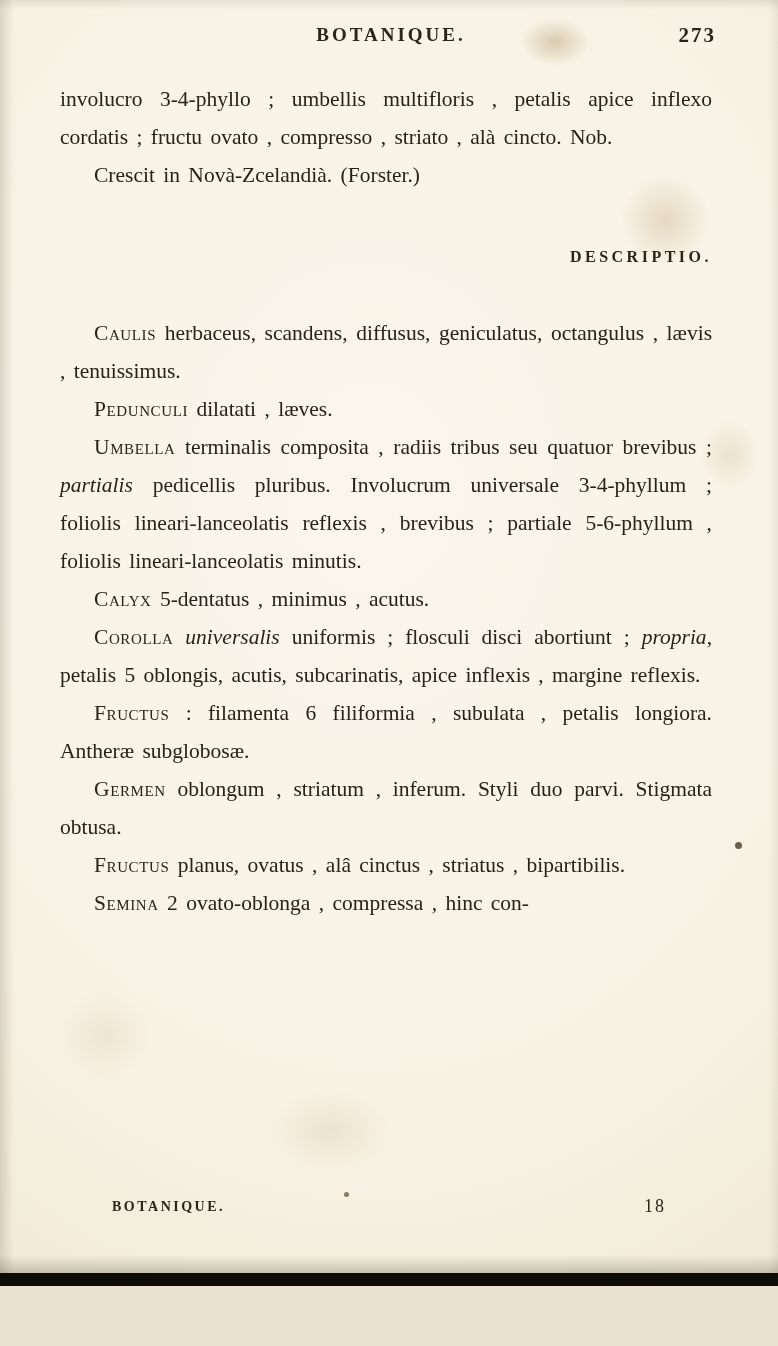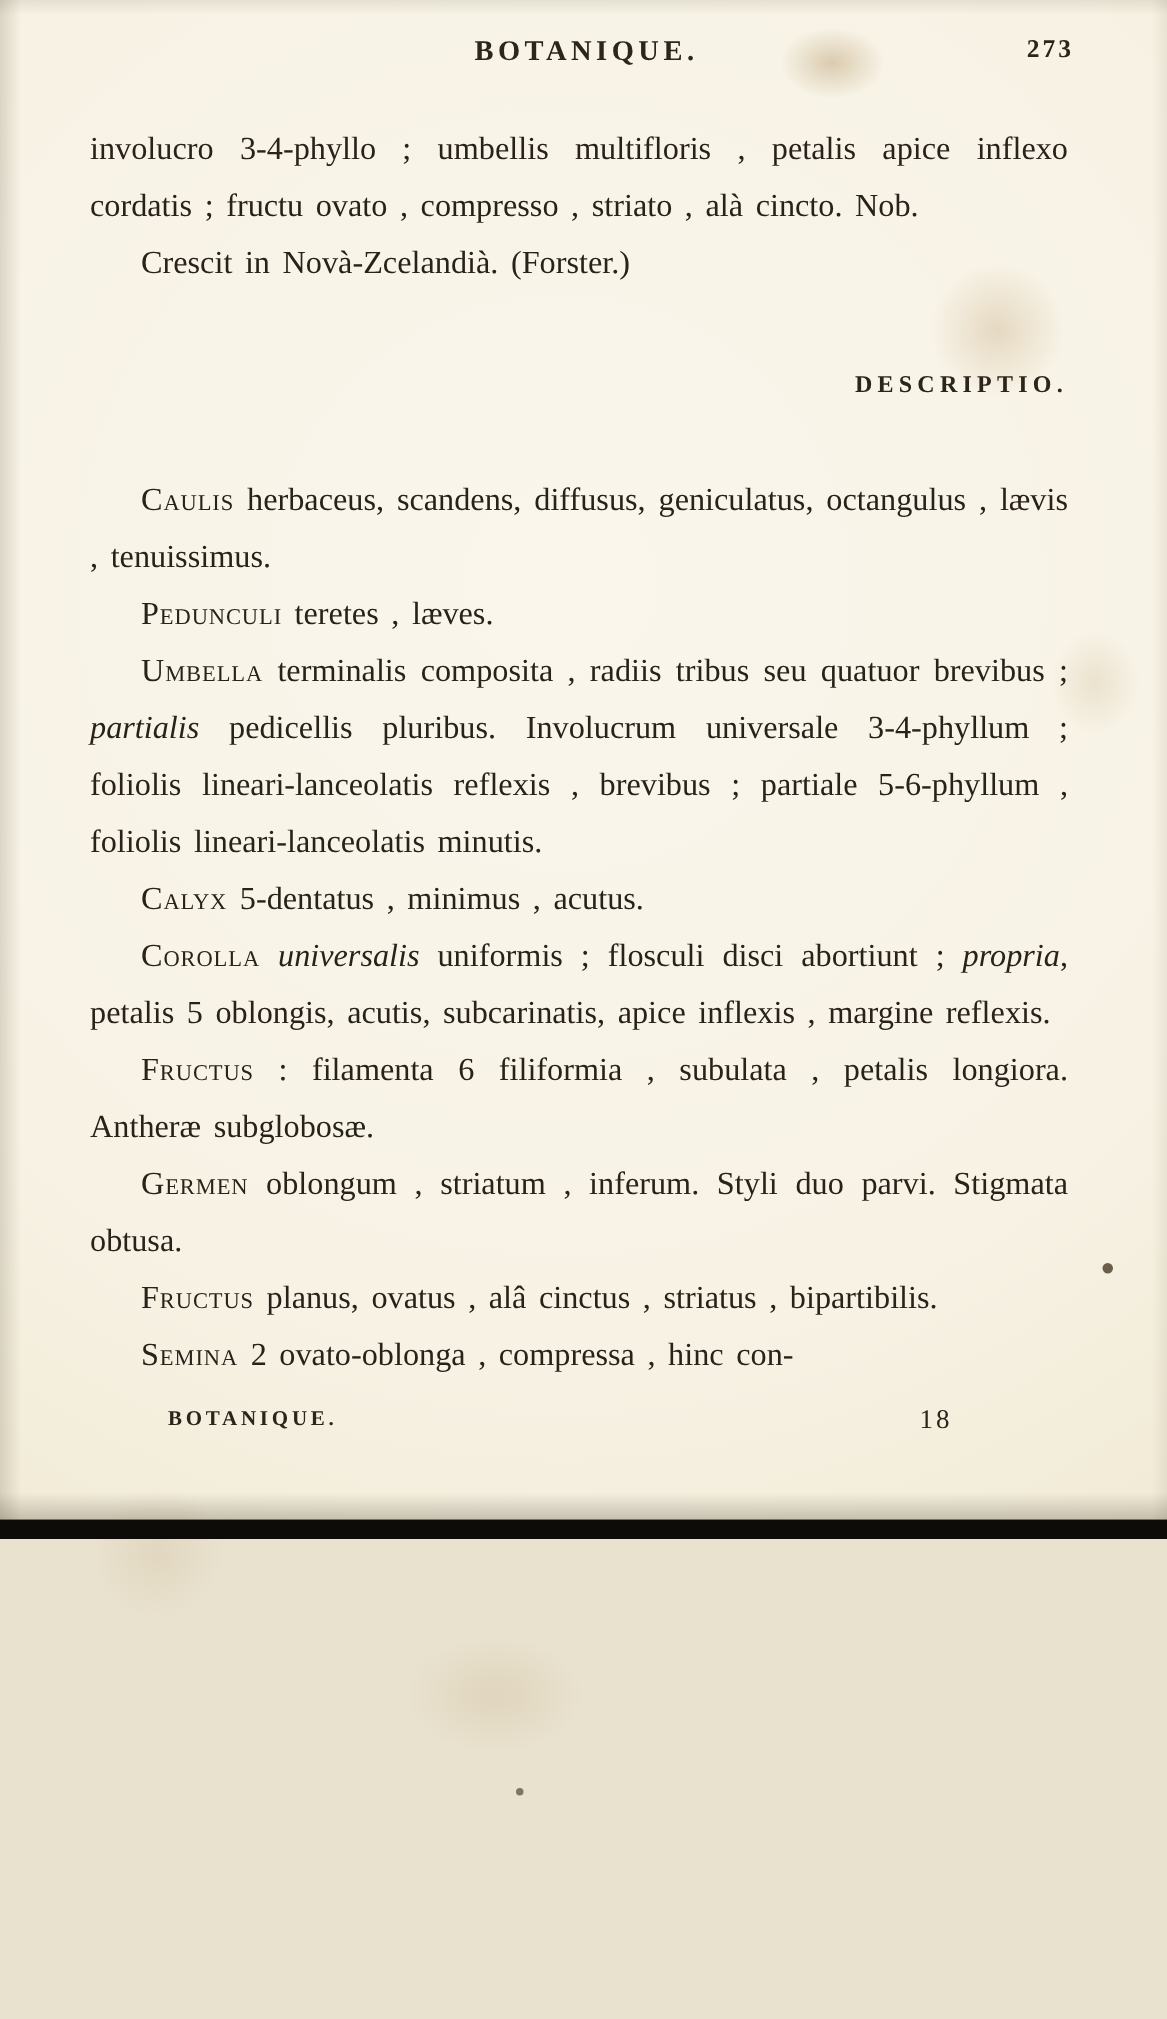--- a/index.html
+++ b/index.html
@@ -8,21 +8,21 @@
     --edge:#0e0c08;
   }
   *{margin:0;padding:0;box-sizing:border-box;}
   html,body{width:778px;height:1346px;overflow:hidden;}
   body{
     font-family:"Liberation Serif","DejaVu Serif",serif;
     background:#e9e2cf;
   }
   .page{
     position:relative;
-    width:778px;height:1026px;
+    width:778px;height:1286px;
     background:
       radial-gradient(ellipse 120% 90% at 48% 38%, #faf6ec 0%, var(--paper) 55%, #efe8d2 88%, #e7dec4 100%);
     color:var(--ink);
   }
   
   .edge-left{position:absolute;left:0;top:0;bottom:0;width:14px;
     background:linear-gradient(to right, rgba(70,58,34,.16), rgba(70,58,34,0));}
   .edge-top{position:absolute;left:0;top:0;right:0;height:10px;
     background:linear-gradient(to bottom, rgba(70,58,34,.10), rgba(70,58,34,0));}
   .edge-right{position:absolute;right:0;top:0;bottom:0;width:10px;
@@ -47,21 +47,21 @@
   .speck2{left:344px;top:1192px;width:5px;height:5px;background:rgba(60,45,25,.6);}
 
   
   .page-header{position:absolute;top:24px;left:62px;right:58px;height:30px;}
   .running-title{
     position:absolute;left:0;right:0;text-align:center;
     font-size:19px;letter-spacing:3px;font-weight:bold;color:#2c251c;
   }
   .page-number{
     position:absolute;right:4px;top:-1px;
-    font-size:17px;letter-spacing:2px;font-weight:bold;color:#2c251c;
+    font-size:21px;letter-spacing:2px;font-weight:bold;color:#2c251c;
   }
 
   
   .page-body{
     position:absolute;top:80px;left:60px;width:652px;
     text-align:justify;
     font-size:21.5px;line-height:38px;word-spacing:3px;
   }
   .para{margin:0;}
   .para.indent{text-indent:34px;}
@@ -74,21 +74,21 @@
     margin-top:44px;margin-bottom:38px;
   }
 
   
   .page-footer{position:absolute;left:64px;right:62px;bottom:66px;height:24px;}
   .signature-title{
     position:absolute;left:48px;top:3px;
     font-size:14px;letter-spacing:2.5px;font-weight:bold;color:#2c251c;
   }
   .signature-number{
-    position:absolute;left:549px;top:0;
+    position:absolute;left:580px;top:0;
     font-size:18px;letter-spacing:2px;color:#2c251c;
   }
 </style>
 </head>
 <body>
 
 <div class="page">
 
   <div class="edge-left"></div>
   <div class="edge-top"></div>
@@ -106,21 +106,21 @@
     <span class="running-title">BOTANIQUE.</span>
     <span class="page-number">273</span>
   </header>
 
   <main class="page-body">
 
   <p class="para"><span class="run-normal">involucro 3-4-phyllo ; umbellis multifloris , petalis apice inflexo cordatis ; fructu ovato , compresso , striato , alà cincto. Nob.</span></p>
       <p class="para indent"><span class="run-normal">Crescit in Novà-Zcelandià. (Forster.)</span></p>
       <div class="section-heading">DESCRIPTIO.</div>
       <p class="para indent"><span class="run-smallcaps">Caulis</span><span class="run-normal"> herbaceus, scandens, diffusus, geniculatus, octangulus , lævis , tenuissimus.</span></p>
-      <p class="para indent"><span class="run-smallcaps">Pedunculi</span><span class="run-normal"> teretes , læves.</span></p>
+      <p class="para indent"><span class="run-smallcaps">Pedunculi</span><span class="run-normal"> dilatati , læves.</span></p>
       <p class="para indent"><span class="run-smallcaps">Umbella</span><span class="run-normal"> terminalis composita , radiis tribus seu quatuor brevibus ; </span><span class="run-italic">partialis</span><span class="run-normal"> pedicellis pluribus. Involucrum universale 3-4-phyllum ; foliolis lineari-lanceolatis reflexis , brevibus ; partiale 5-6-phyllum , foliolis lineari-lanceolatis minutis.</span></p>
       <p class="para indent"><span class="run-smallcaps">Calyx</span><span class="run-normal"> 5-dentatus , minimus , acutus.</span></p>
       <p class="para indent"><span class="run-smallcaps">Corolla</span><span class="run-normal"> </span><span class="run-italic">universalis</span><span class="run-normal"> uniformis ; flosculi disci abortiunt ; </span><span class="run-italic">propria</span><span class="run-normal">, petalis 5 oblongis, acutis, subcarinatis, apice inflexis , margine reflexis.</span></p>
       <p class="para indent"><span class="run-smallcaps">Fructus</span><span class="run-normal"> : filamenta 6 filiformia , subulata , petalis longiora. Antheræ subglobosæ.</span></p>
       <p class="para indent"><span class="run-smallcaps">Germen</span><span class="run-normal"> oblongum , striatum , inferum. Styli duo parvi. Stigmata obtusa.</span></p>
       <p class="para indent"><span class="run-smallcaps">Fructus</span><span class="run-normal"> planus, ovatus , alâ cinctus , striatus , bipartibilis.</span></p>
       <p class="para indent"><span class="run-smallcaps">Semina</span><span class="run-normal"> 2 ovato-oblonga , compressa , hinc con-</span></p>
     </main>
 
   <footer class="page-footer">

